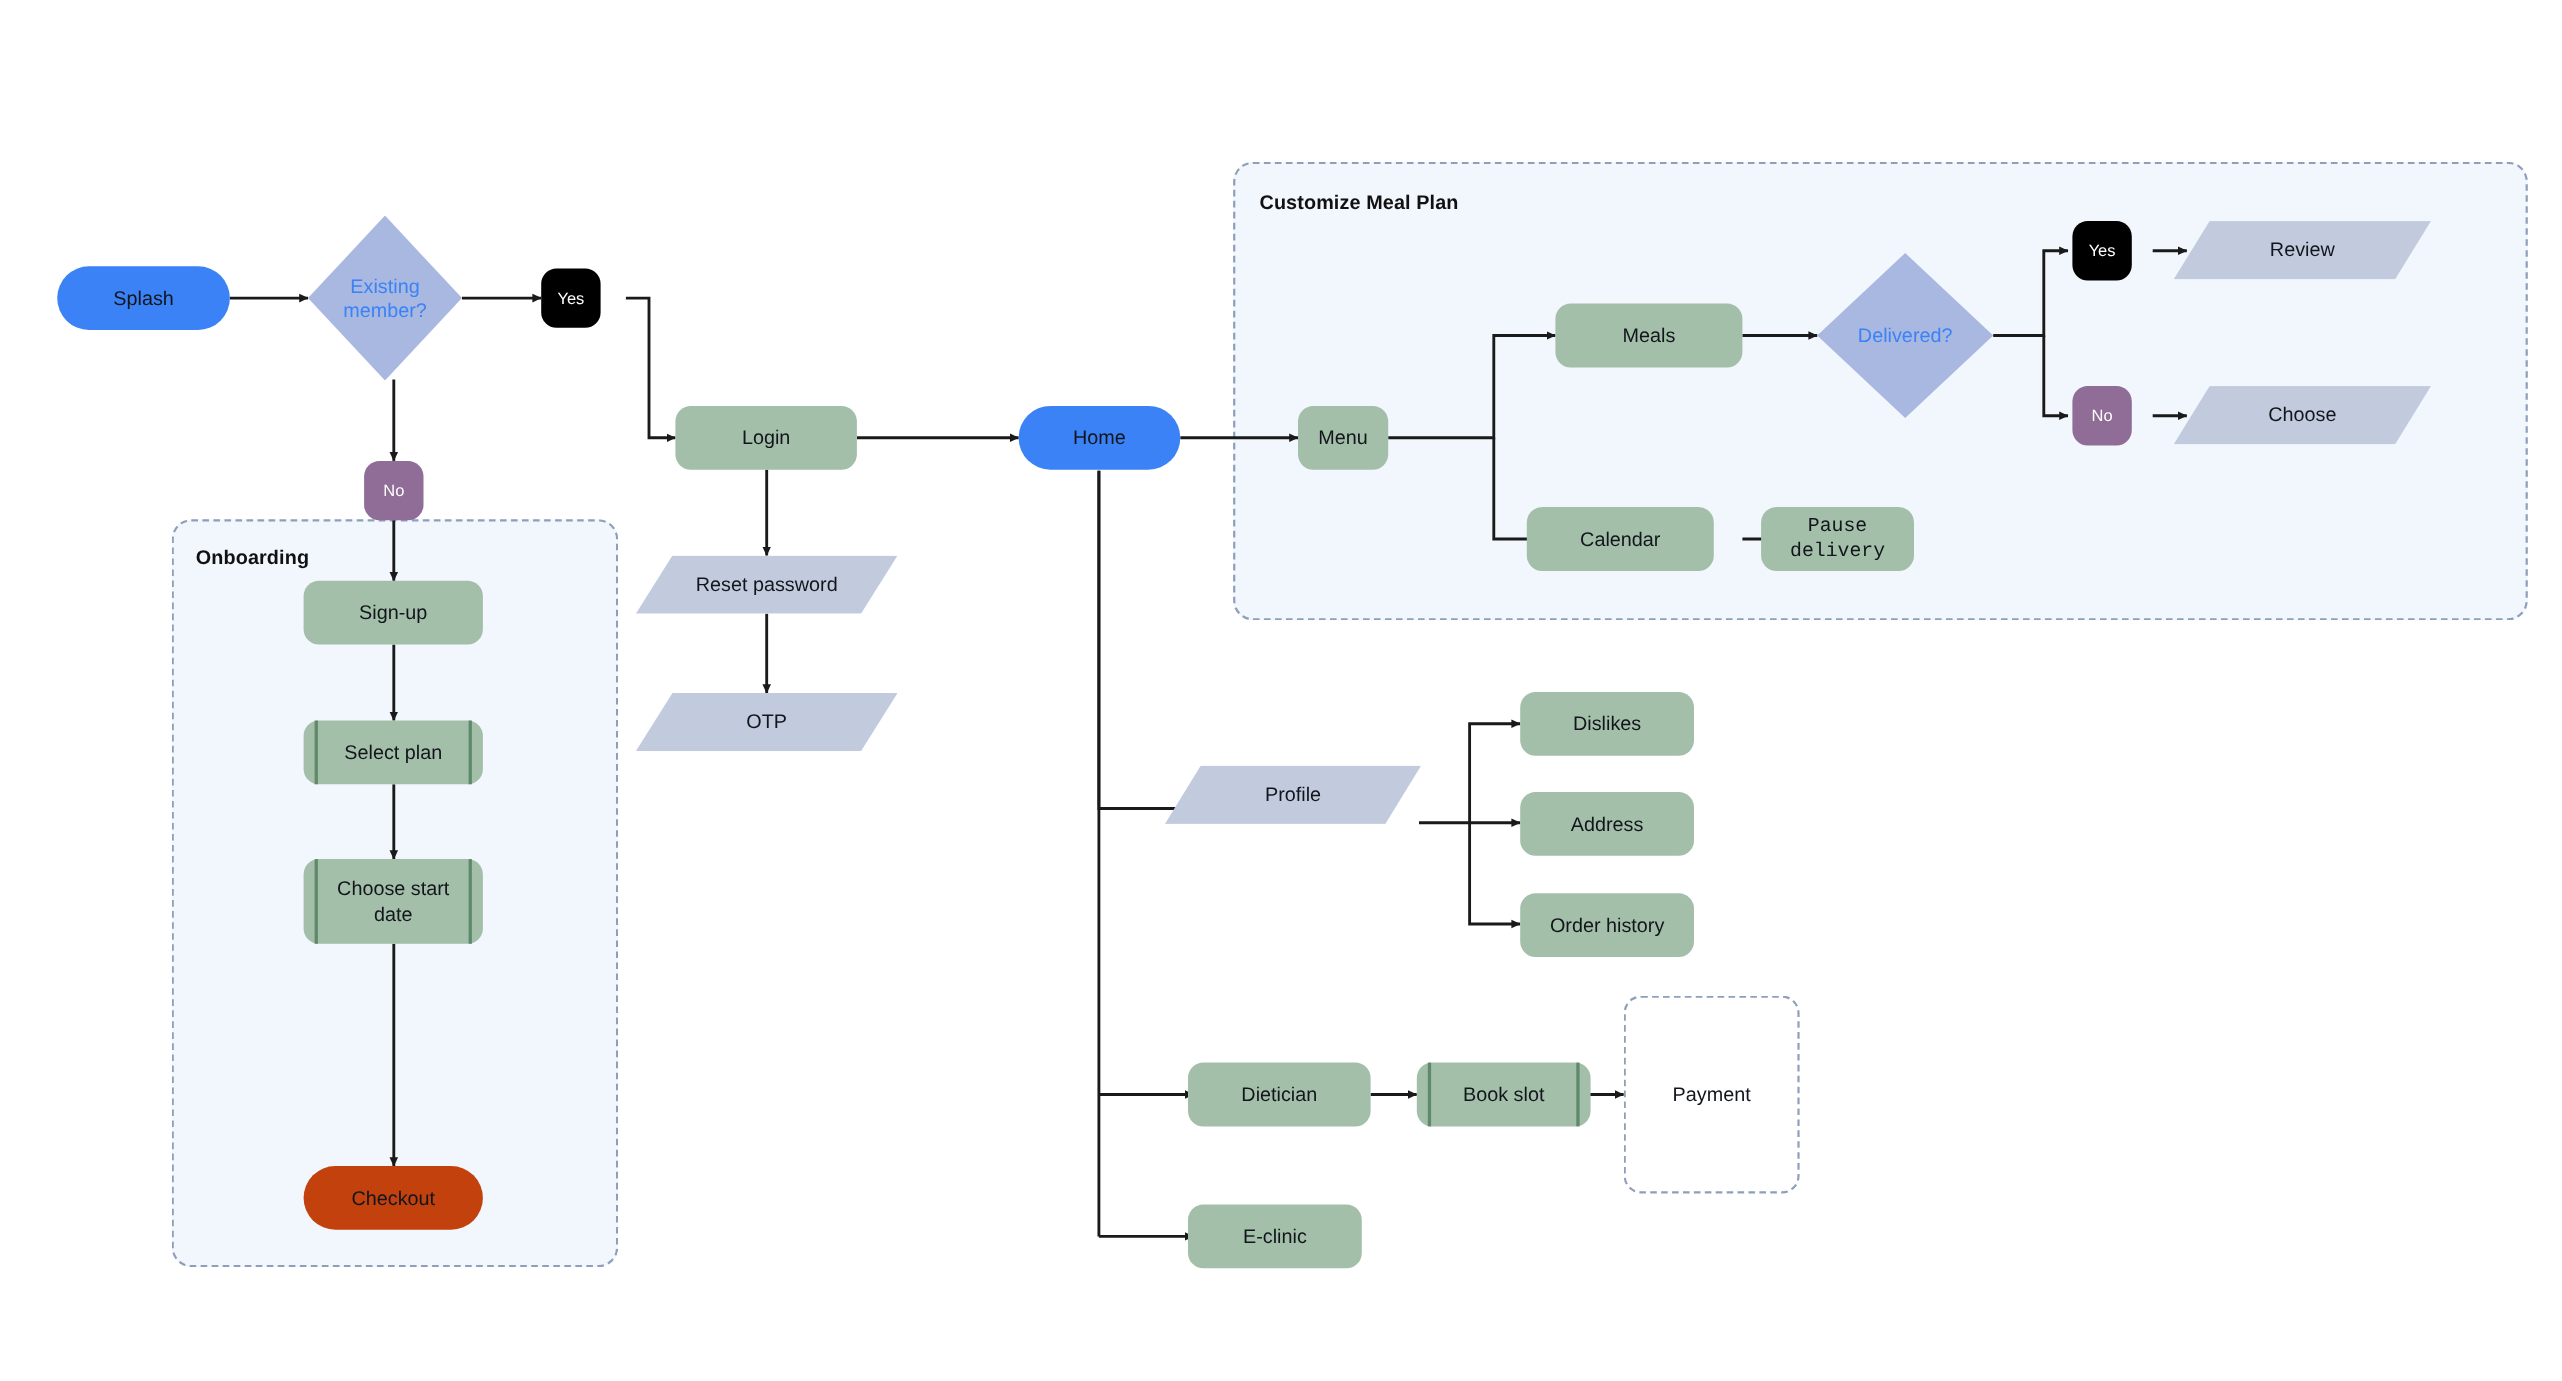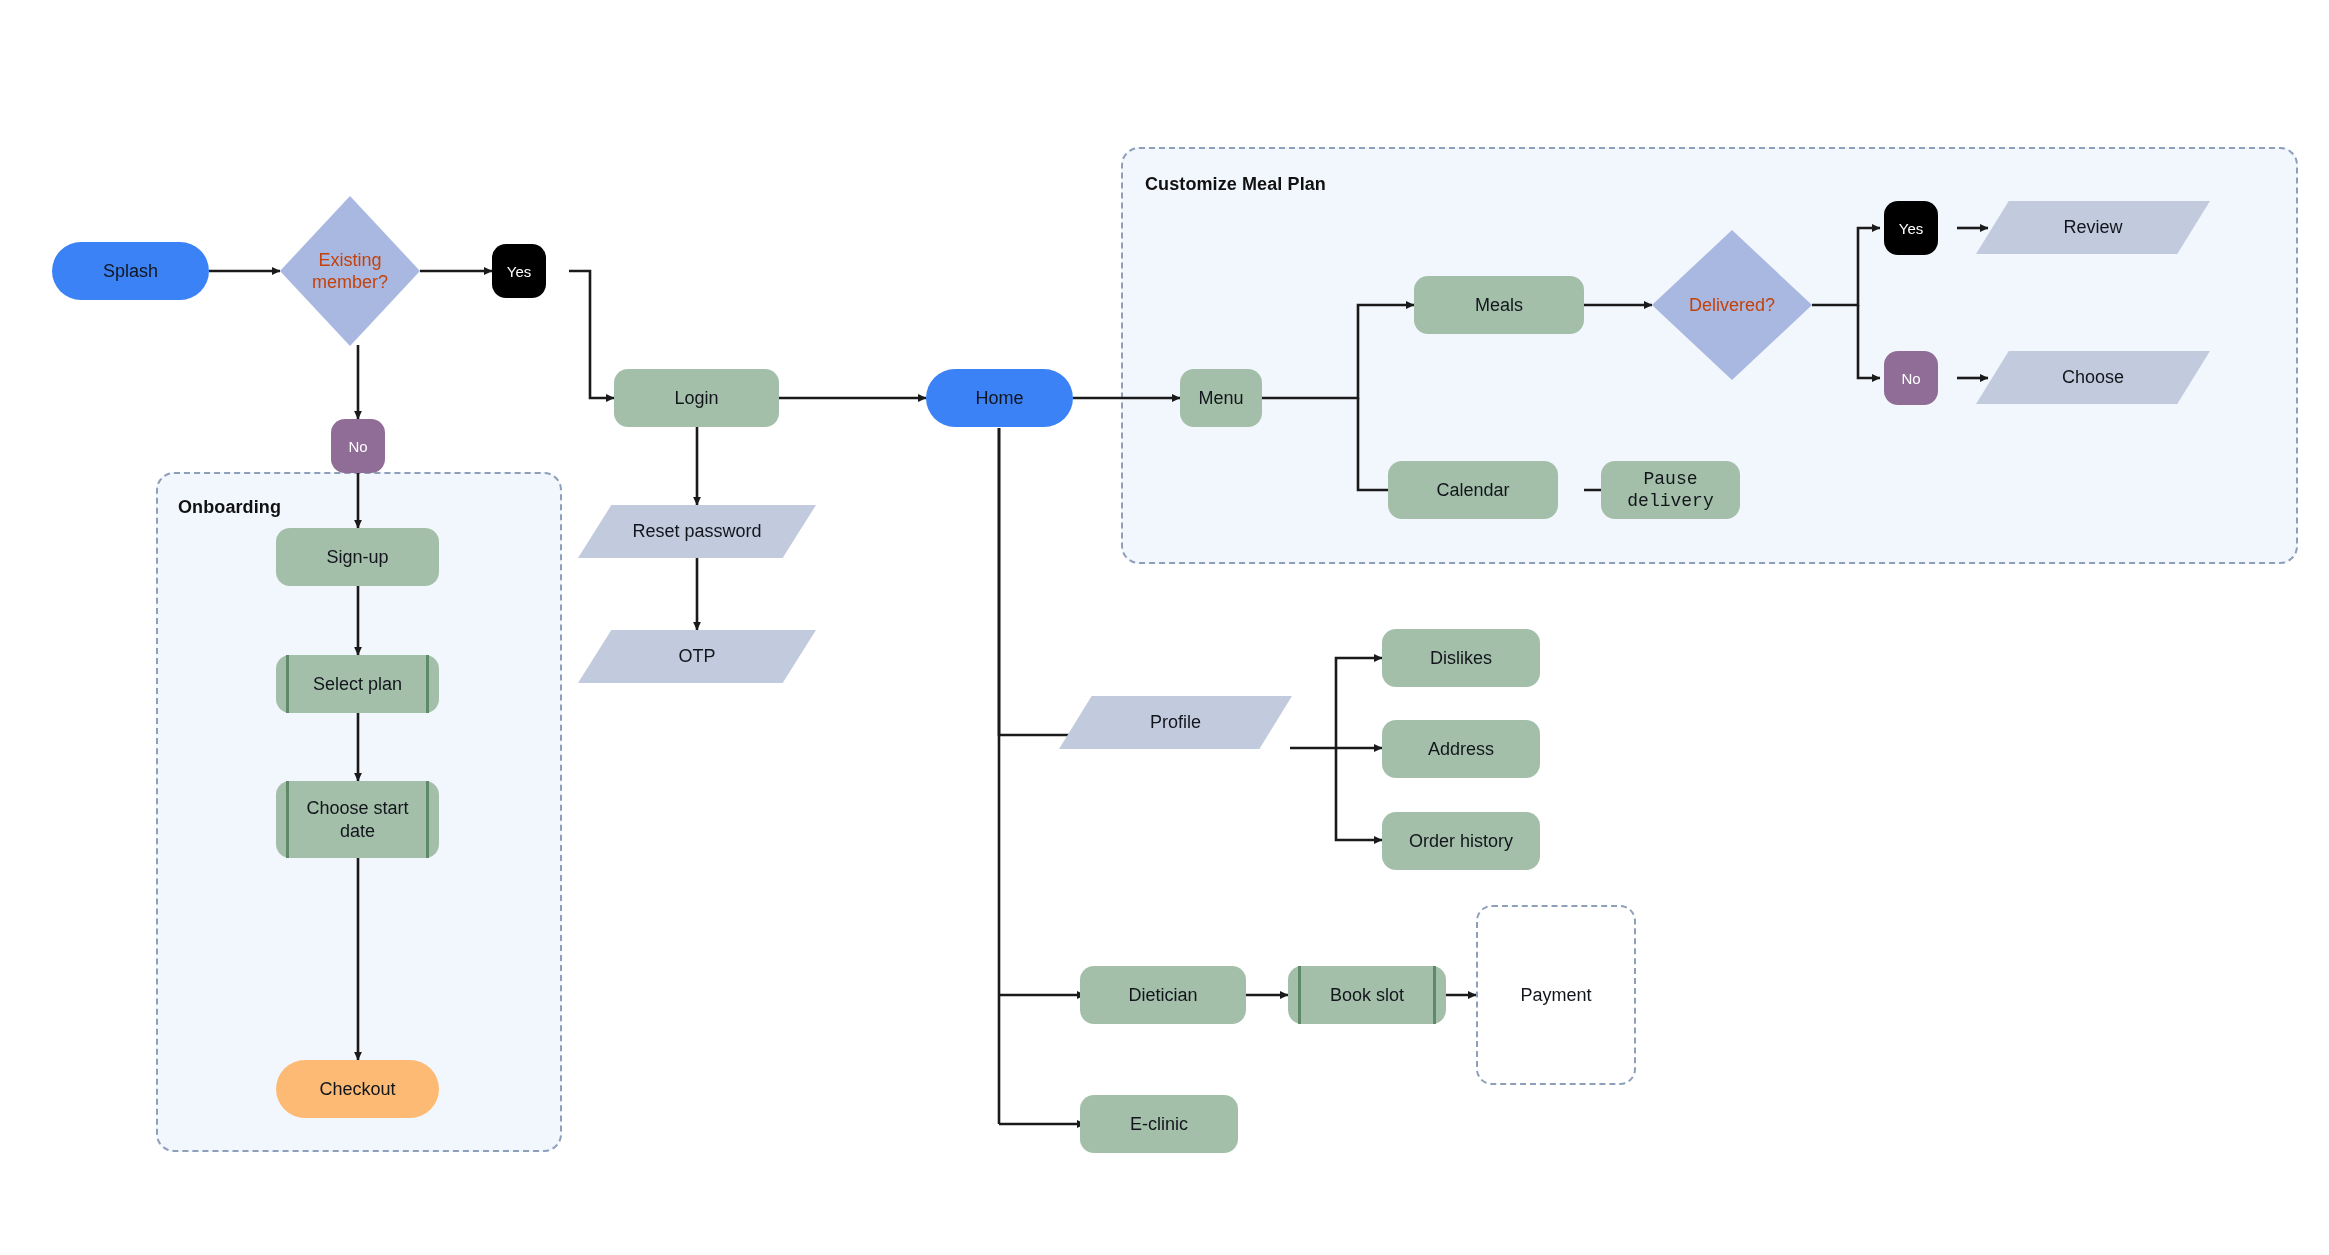--- a/index.html
+++ b/index.html
@@ -10,33 +10,33 @@
   .group{position:absolute;box-sizing:border-box;background:#f2f6fd;
          border:2px dashed #8e9fba;border-radius:18px;}
   .group-title{position:absolute;font-weight:bold;font-size:18px;color:#111;letter-spacing:.1px;}
 
   .node{position:absolute;box-sizing:border-box;display:flex;align-items:center;
         justify-content:center;text-align:center;font-size:18px;color:#12161c;
         line-height:1.25;padding:2px 8px;}
 
   .terminator{border-radius:999px;background:#3b82f6;}
   .process{border-radius:14px;background:#a4bfa9;}
-  .checkout{border-radius:999px;background:#fdba74;}
+  .checkout{border-radius:999px;background:#c2410c;}
   .subroutine{border-radius:14px;background:#a4bfa9;position:absolute;}
   .subroutine .bar{position:absolute;top:0;bottom:0;width:3px;background:#5f8a6a;}
   .subroutine .bar.l{left:10px;}
   .subroutine .bar.r{right:10px;}
   .ghost{border-radius:16px;background:transparent;border:2px dashed #8e9fba;}
 
   .decision{position:absolute;}
   .decision .dia{position:absolute;left:0;top:0;width:100%;height:100%;
       background:#a9b8e0;clip-path:polygon(50% 0,100% 50%,50% 100%,0 50%);border-radius:4px;}
   .decision .lbl{position:absolute;left:0;top:0;width:100%;height:100%;
       display:flex;align-items:center;justify-content:center;text-align:center;
-      font-size:18px;color:#c2410c;line-height:1.25;}
+      font-size:18px;color:#3b82f6;line-height:1.25;}
 
   .io{position:absolute;}
   .io .par{position:absolute;left:0;top:0;width:100%;height:100%;
       background:#c2cbde;clip-path:polygon(14% 0,100% 0,86% 100%,0 100%);}
   .io .lbl{position:absolute;left:0;top:0;width:100%;height:100%;
       display:flex;align-items:center;justify-content:center;text-align:center;
       font-size:18px;color:#12161c;}
 
   .badge{position:absolute;display:flex;align-items:center;justify-content:center;
       border-radius:14px;font-size:15px;color:#ffffff;}

